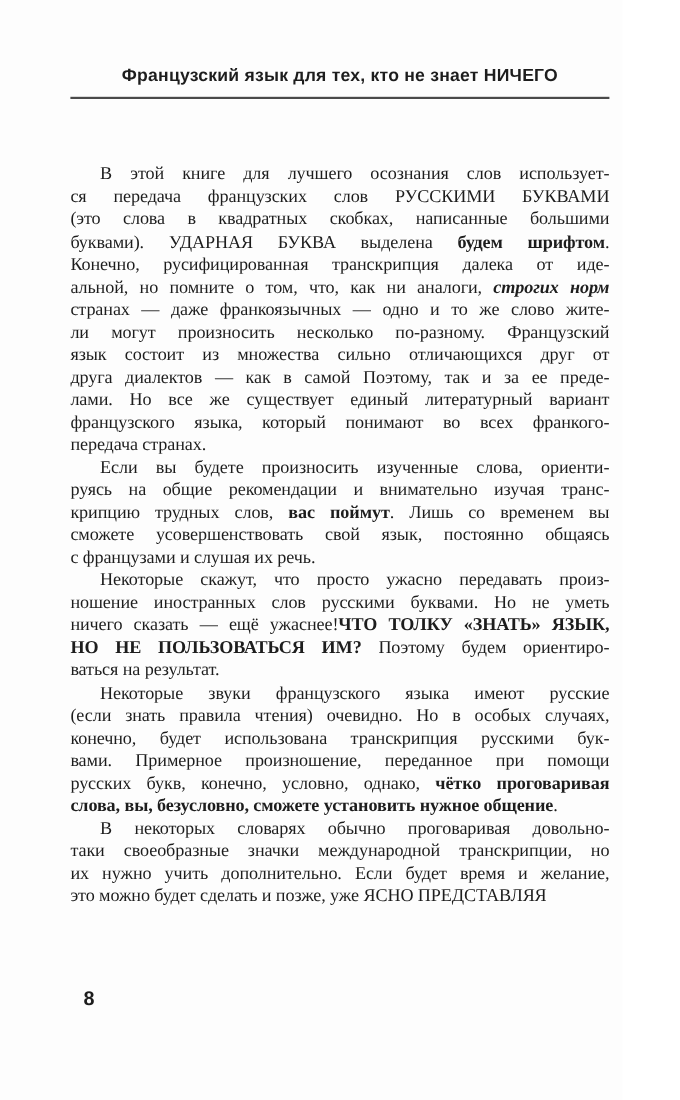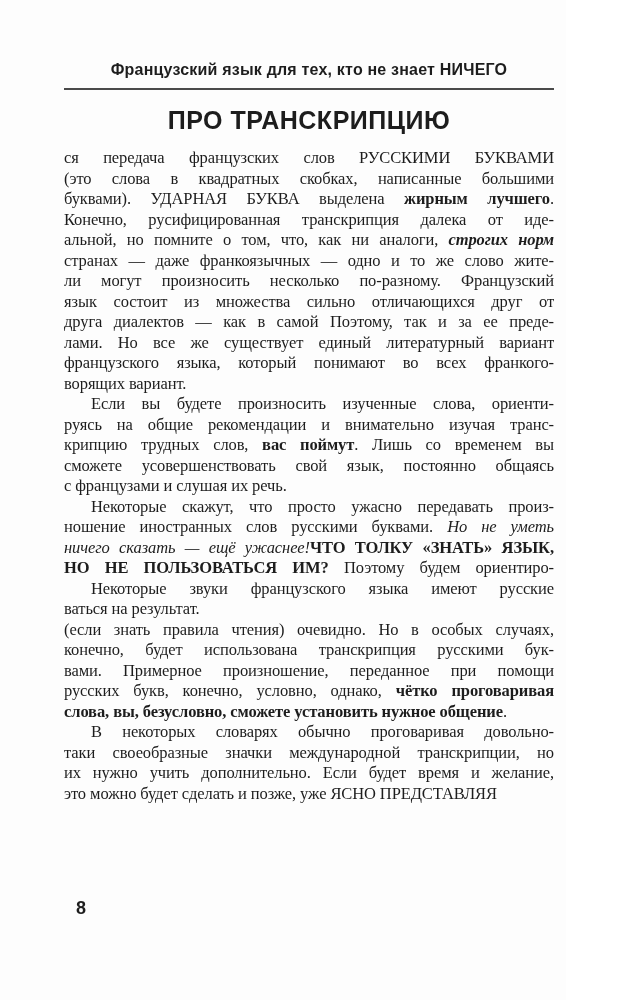--- a/index.html
+++ b/index.html
@@ -58,62 +58,62 @@
     text-align-last: justify;
   }
   .line.last {
     text-align-last: left;
   }
   .line.first {
     text-indent: 27px;
   }
   .s-n { font-weight: normal; font-style: normal; }
   .s-b { font-weight: bold; font-style: normal; }
-  .s-i { font-weight: normal; font-style: italic; }
+  .s-i { font-weight: normal; }
   .s-bi { font-weight: bold; font-style: italic; }
   .page-number {
     position: absolute;
     left: 76px;
     top: 898px;
     font-family: "Liberation Sans", sans-serif;
     font-weight: bold;
     font-size: 18px;
   }
 </style>
 </head>
 <body>
 
 <div class="page">
   <div class="running-header">Французский язык для тех, кто не знает НИЧЕГО</div>
   <div class="header-rule"></div>
-  <div class="page-title">ПРО ТРАНСКРИПЦИЮ</div>
   <div class="body-text">
+      <div class="line first"><span class="s-n">В этой книге для лучшего осознания слов использует-</span></div>
       <div class="line"><span class="s-n">ся передача французских слов РУССКИМИ БУКВАМИ</span></div>
       <div class="line"><span class="s-n">(это слова в квадратных скобках, написанные большими</span></div>
-      <div class="line"><span class="s-n">буквами). УДАРНАЯ БУКВА выделена </span><span class="s-b">жирным лучшего</span><span class="s-n">.</span></div>
+      <div class="line"><span class="s-n">буквами). УДАРНАЯ БУКВА выделена </span><span class="s-b">будем шрифтом</span><span class="s-n">.</span></div>
       <div class="line"><span class="s-n">Конечно, русифицированная транскрипция далека от иде-</span></div>
       <div class="line"><span class="s-n">альной, но помните о том, что, как ни аналоги, </span><span class="s-bi">строгих норм</span></div>
       <div class="line"><span class="s-n">странах — даже франкоязычных — одно и то же слово жите-</span></div>
       <div class="line"><span class="s-n">ли могут произносить несколько по-разному. Французский</span></div>
       <div class="line"><span class="s-n">язык состоит из множества сильно отличающихся друг от</span></div>
       <div class="line"><span class="s-n">друга диалектов — как в самой Поэтому, так и за ее преде-</span></div>
       <div class="line"><span class="s-n">лами. Но все же существует единый литературный вариант</span></div>
       <div class="line"><span class="s-n">французского языка, который понимают во всех франкого-</span></div>
-      <div class="line last"><span class="s-n">ворящих вариант.</span></div>
+      <div class="line last"><span class="s-n">передача странах.</span></div>
       <div class="line first"><span class="s-n">Если вы будете произносить изученные слова, ориенти-</span></div>
       <div class="line"><span class="s-n">руясь на общие рекомендации и внимательно изучая транс-</span></div>
       <div class="line"><span class="s-n">крипцию трудных слов, </span><span class="s-b">вас поймут</span><span class="s-n">. Лишь со временем вы</span></div>
       <div class="line"><span class="s-n">сможете усовершенствовать свой язык, постоянно общаясь</span></div>
       <div class="line last"><span class="s-n">с французами и слушая их речь.</span></div>
       <div class="line first"><span class="s-n">Некоторые скажут, что просто ужасно передавать произ-</span></div>
       <div class="line"><span class="s-n">ношение иностранных слов русскими буквами. </span><span class="s-i">Но не уметь</span></div>
       <div class="line"><span class="s-i">ничего сказать — ещё ужаснее!</span><span class="s-b">ЧТО ТОЛКУ «ЗНАТЬ» ЯЗЫК,</span></div>
       <div class="line"><span class="s-b">НО НЕ ПОЛЬЗОВАТЬСЯ ИМ?</span><span class="s-n"> Поэтому будем ориентиро-</span></div>
+      <div class="line last"><span class="s-n">ваться на результат.</span></div>
       <div class="line first"><span class="s-n">Некоторые звуки французского языка имеют русские</span></div>
-      <div class="line last"><span class="s-n">ваться на результат.</span></div>
       <div class="line"><span class="s-n">(если знать правила чтения) очевидно. Но в особых случаях,</span></div>
       <div class="line"><span class="s-n">конечно, будет использована транскрипция русскими бук-</span></div>
       <div class="line"><span class="s-n">вами. Примерное произношение, переданное при помощи</span></div>
       <div class="line"><span class="s-n">русских букв, конечно, условно, однако, </span><span class="s-b">чётко проговаривая</span></div>
       <div class="line last"><span class="s-b">слова, вы, безусловно, сможете установить нужное общение</span><span class="s-n">.</span></div>
       <div class="line first"><span class="s-n">В некоторых словарях обычно проговаривая довольно-</span></div>
       <div class="line"><span class="s-n">таки своеобразные значки международной транскрипции, но</span></div>
       <div class="line"><span class="s-n">их нужно учить дополнительно. Если будет время и желание,</span></div>
       <div class="line last"><span class="s-n">это можно будет сделать и позже, уже ЯСНО ПРЕДСТАВЛЯЯ</span></div>
     </div>

